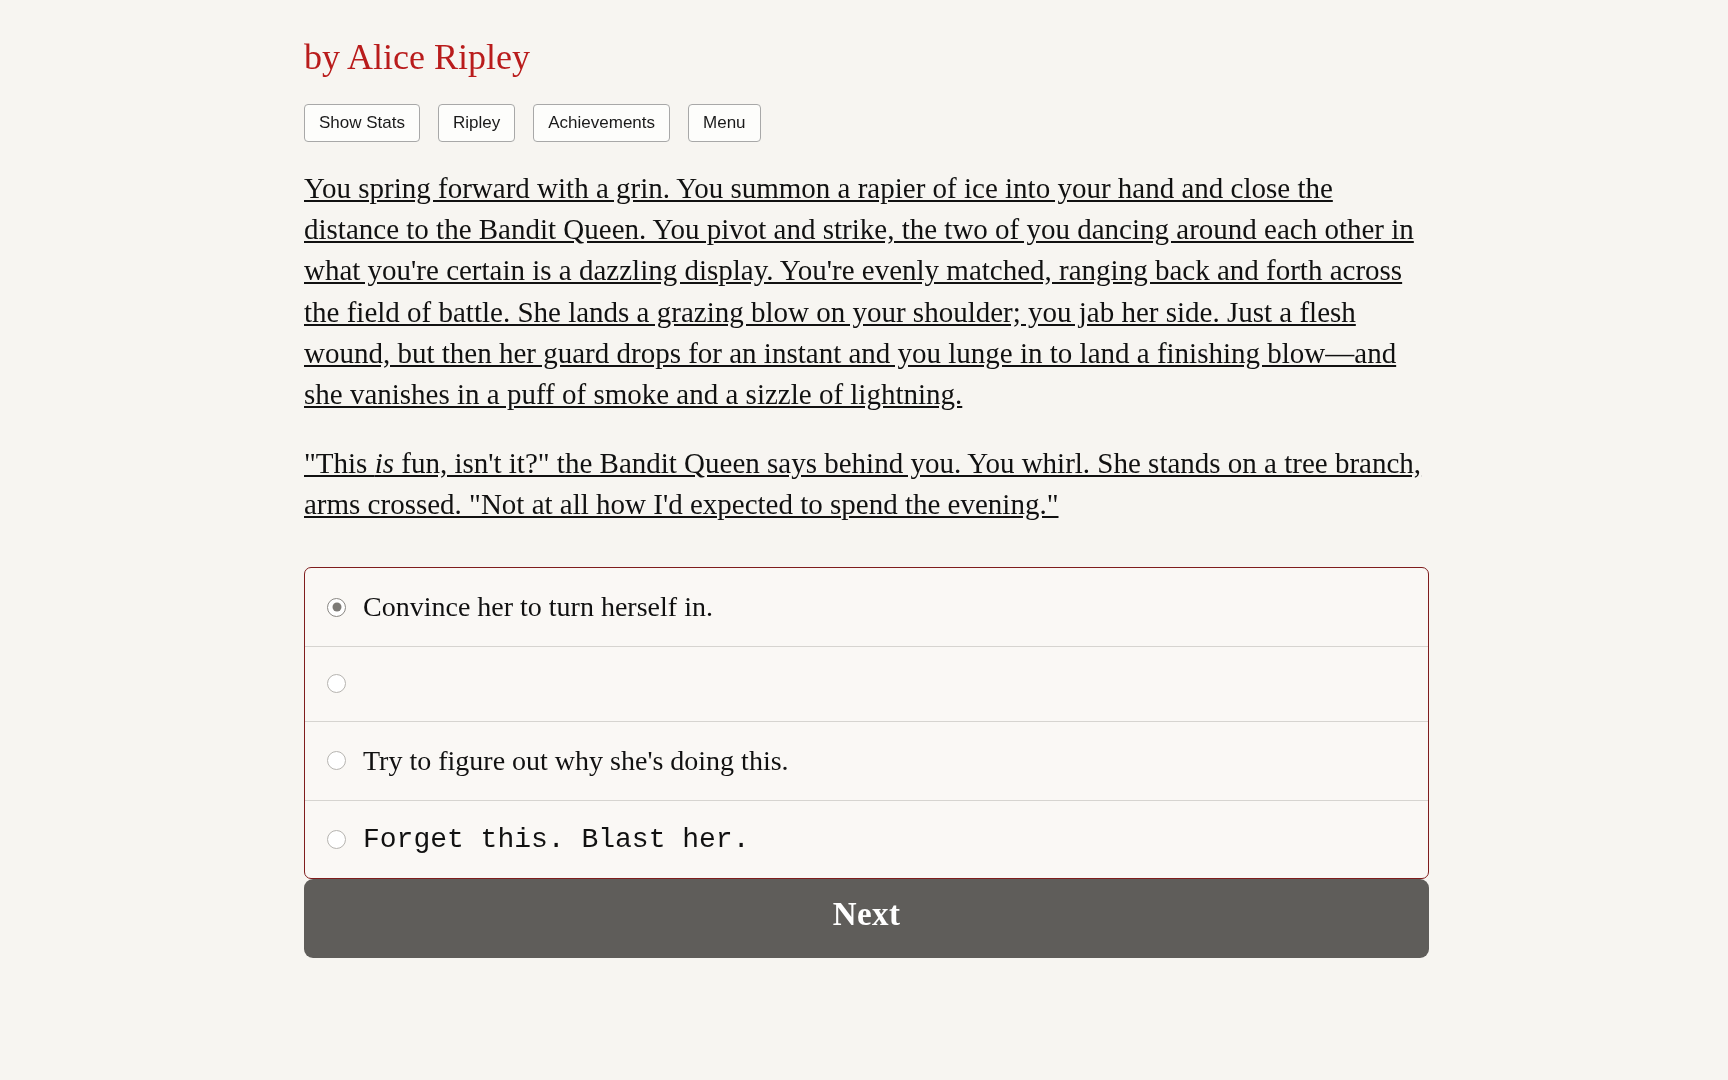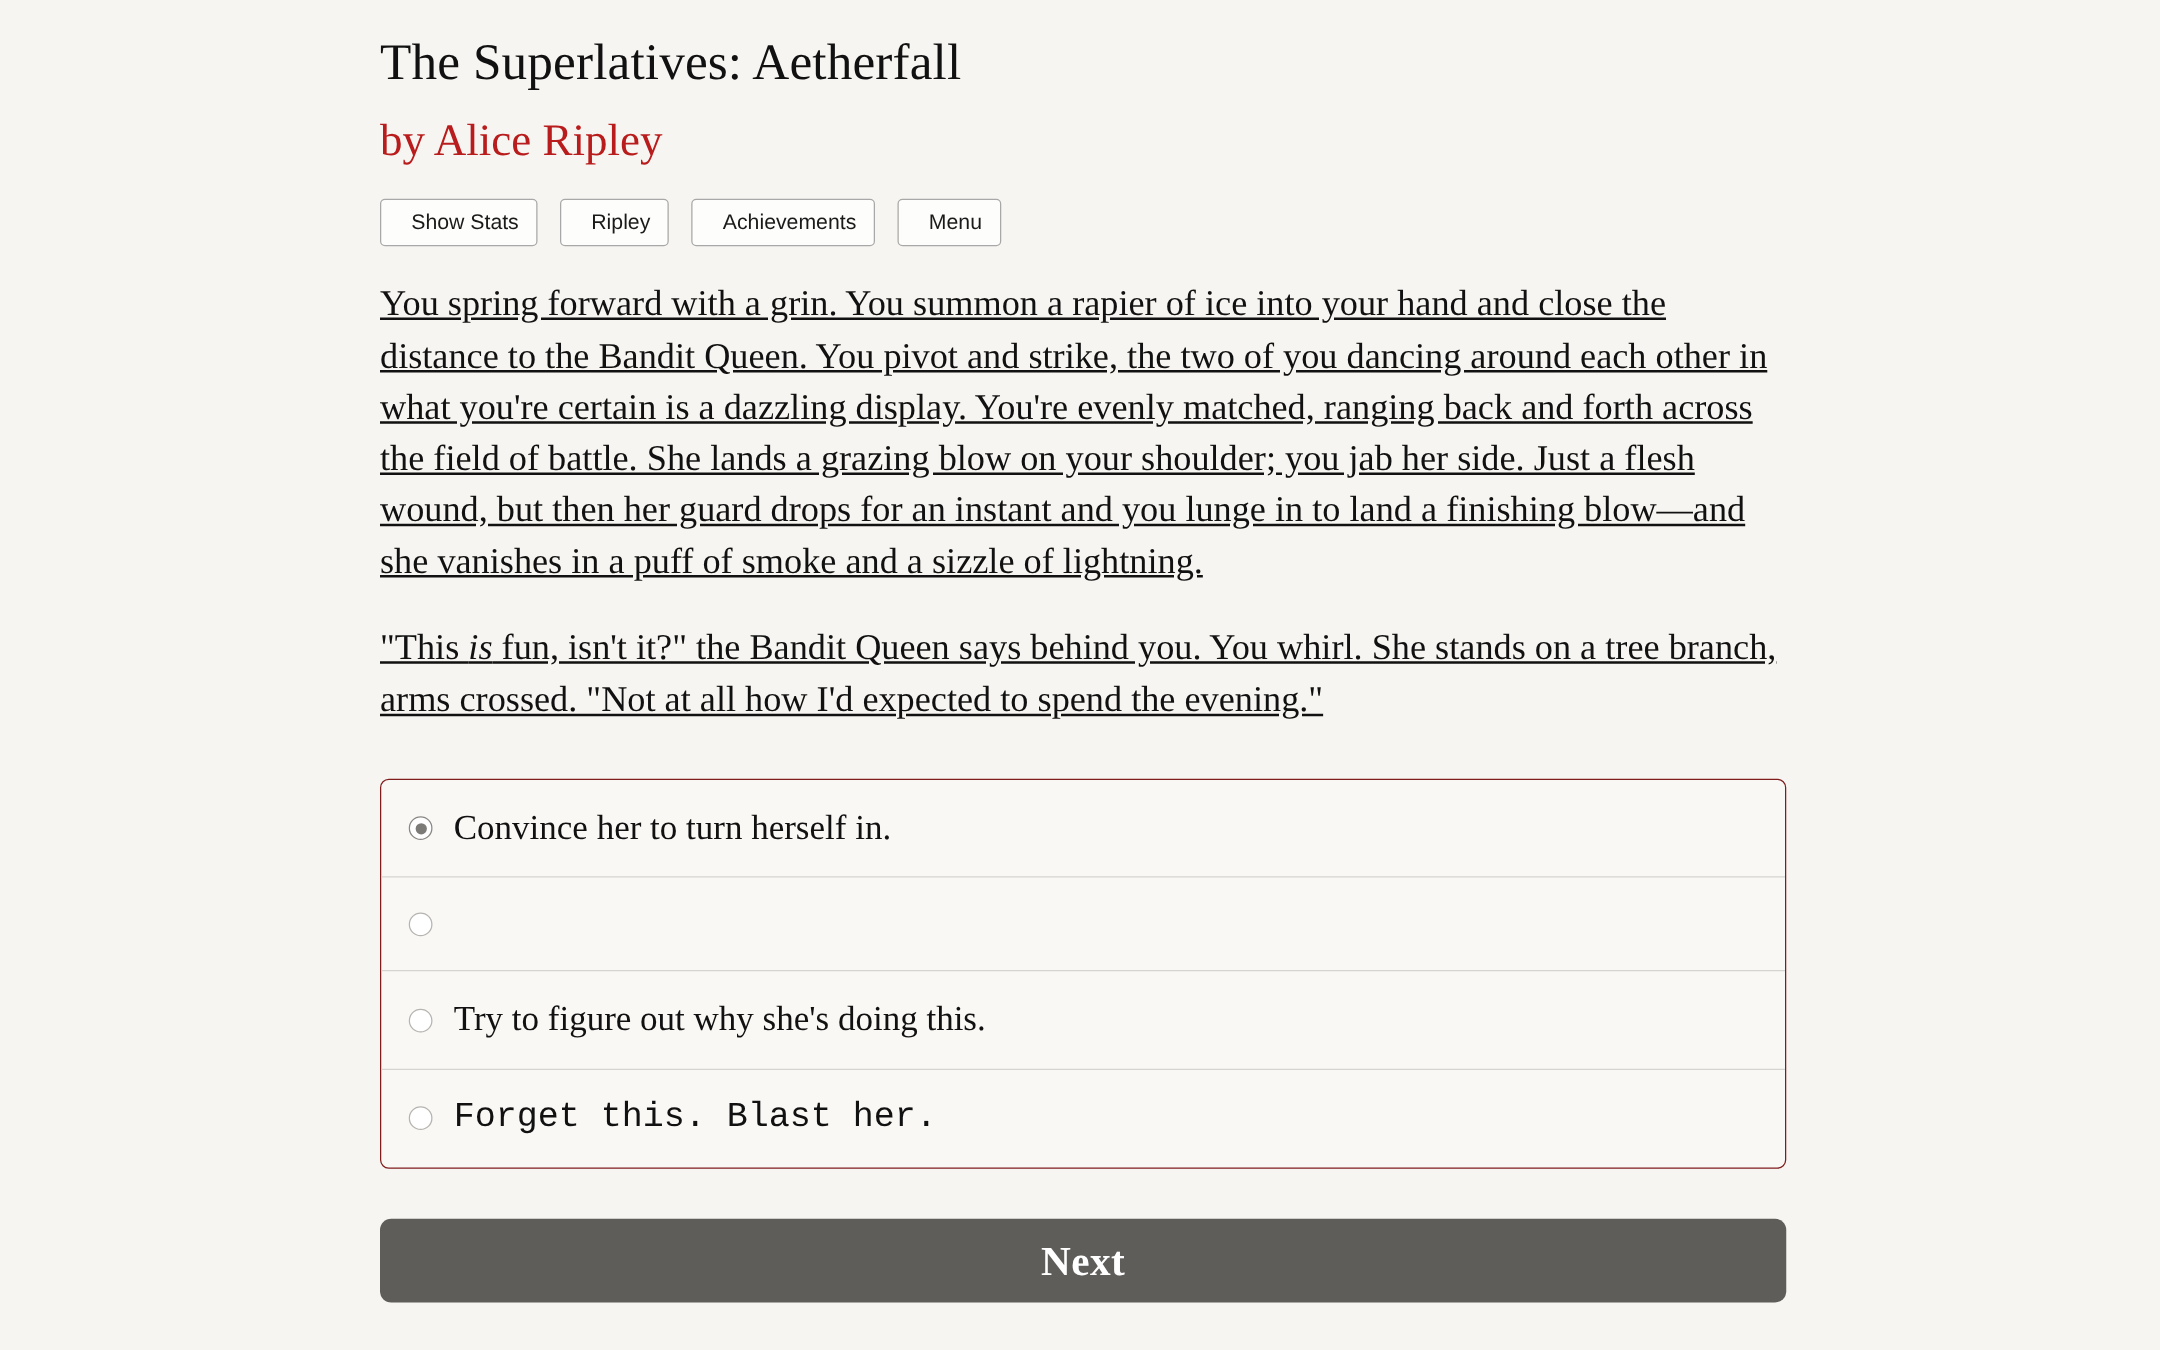--- a/index.html
+++ b/index.html
@@ -40,21 +40,21 @@
   .button-bar {
     margin-top: 26px;
     display: flex;
     gap: 18px;
     align-items: center;
   }
   .menu-btn {
     font-family: "Liberation Sans", sans-serif;
     font-size: 17px;
     line-height: 1;
-    padding: 9px 14px 10px 24px;
+    padding: 9px 14px 10px 14px;
     background: #fdfdfb;
     border: 1px solid #a8a8a8;
     border-radius: 4px;
     color: #1a1a1a;
     cursor: pointer;
   }
   .story {
     margin-top: 26px;
   }
   .story p {
@@ -117,40 +117,38 @@
   }
   .choice-label {
     font-size: 28px;
     line-height: 1.2;
     color: #111;
   }
   .next-btn {
     display: block;
     width: 100%;
     box-sizing: border-box;
-    margin-top: 40px;
-    padding: 17px 0 13px 0;
+    padding: 17px 0 25px 0;
     background: #5f5d5a;
     color: #ffffff;
     border: none;
     border-radius: 9px;
     font-family: "Liberation Serif", serif;
     font-size: 33px;
     font-weight: bold;
     letter-spacing: 0.4px;
     cursor: pointer;
   }
 </style>
 </head>
 <body>
 
 <div class="page">
   <div class="content">
 
-    <h1 class="game-title">The Superlatives: Aetherfall</h1>
     <div class="byline">by Alice Ripley</div>
 
     <div class="button-bar">
       <button class="menu-btn">Show Stats</button>
       <button class="menu-btn">Ripley</button>
       <button class="menu-btn">Achievements</button>
       <button class="menu-btn">Menu</button>
     </div>
 
     <div class="story">

